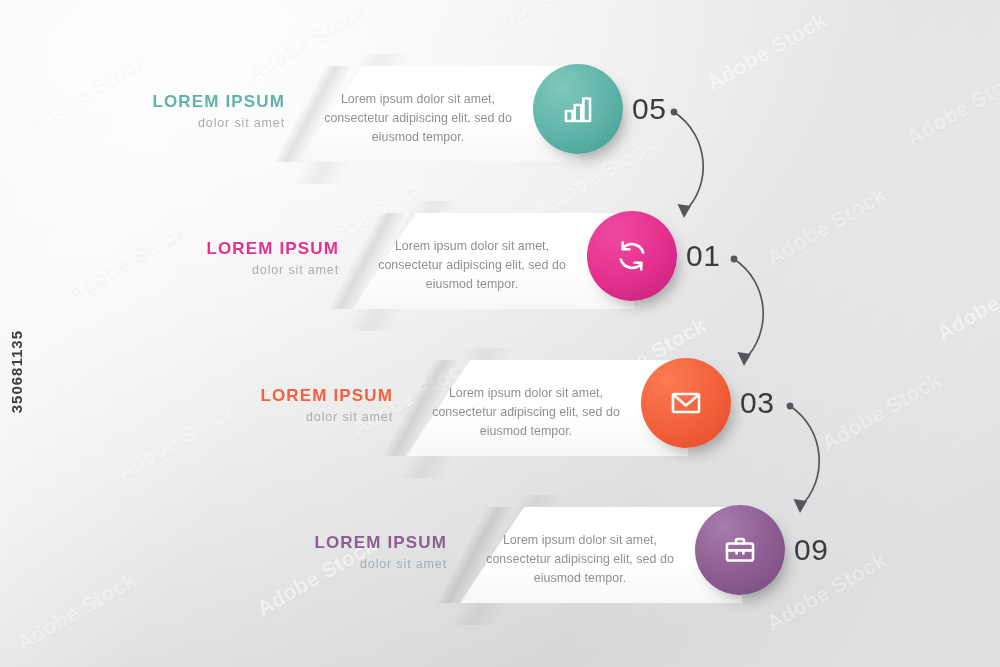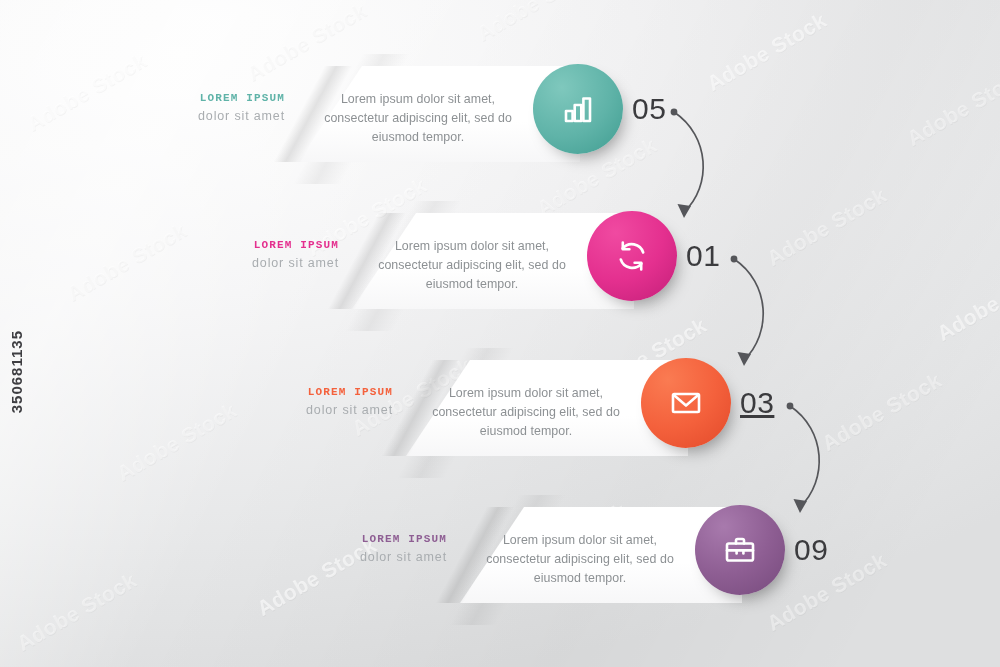--- a/index.html
+++ b/index.html
@@ -69,23 +69,22 @@
   
   .streak{
     position:absolute;height:130px;width:300px;
     background:linear-gradient(118deg, rgba(0,0,0,0) 45%, rgba(0,0,0,.055) 51%, rgba(0,0,0,0) 58%);
     pointer-events:none;
   }
 
   
   .headings{position:absolute;top:26px;text-align:right;}
   .h-title{
-    font-size:11px;font-weight:700;letter-spacing:1.15px;line-height:1.15;
+    font-size:17px;font-weight:700;letter-spacing:1.15px;line-height:1.15;
     margin:0 0 4px 0;
-    font-family:Liberation Mono, monospace;
   }
   .h-sub{
     font-size:12.5px;font-weight:400;letter-spacing:.85px;color:#a9adb0;margin:0;
   }
   .body-copy{
     position:absolute;top:24px;
     width:196px;text-align:center;
     font-size:12.4px;line-height:1.52;color:#8d9194;letter-spacing:.05px;
   }
 
@@ -222,21 +221,21 @@
       <span>
         <svg width="34" height="34" viewBox="0 0 34 34">
           <g class="glyph">
             <rect x="4" y="8" width="26" height="18" rx="1.2"></rect>
             <polyline points="4.8,9 17,19.6 29.2,9"></polyline>
           </g>
         </svg>
       </span>
     </div>
 
-    <div class="stepno" style="left:740px;text-decoration:underline;">03</div>
+    <div class="stepno" style="left:740px;">03</div>
   </div>
 
   <svg class="connector" style="left:778px;top:394px;width:82px;height:132px;" viewBox="0 0 82 132">
     <path d="M12 12 C 48 36, 50 86, 22 113"></path>
     <circle class="cap" cx="12" cy="12" r="3.4"></circle>
     <polygon class="cap" points="22,119 15.5,105 29,107"></polygon>
   </svg>
 
   <div class="row" style="left:0;top:507px;width:1000px;">
     <div class="streak" style="left:352px;top:-12px;"></div>

